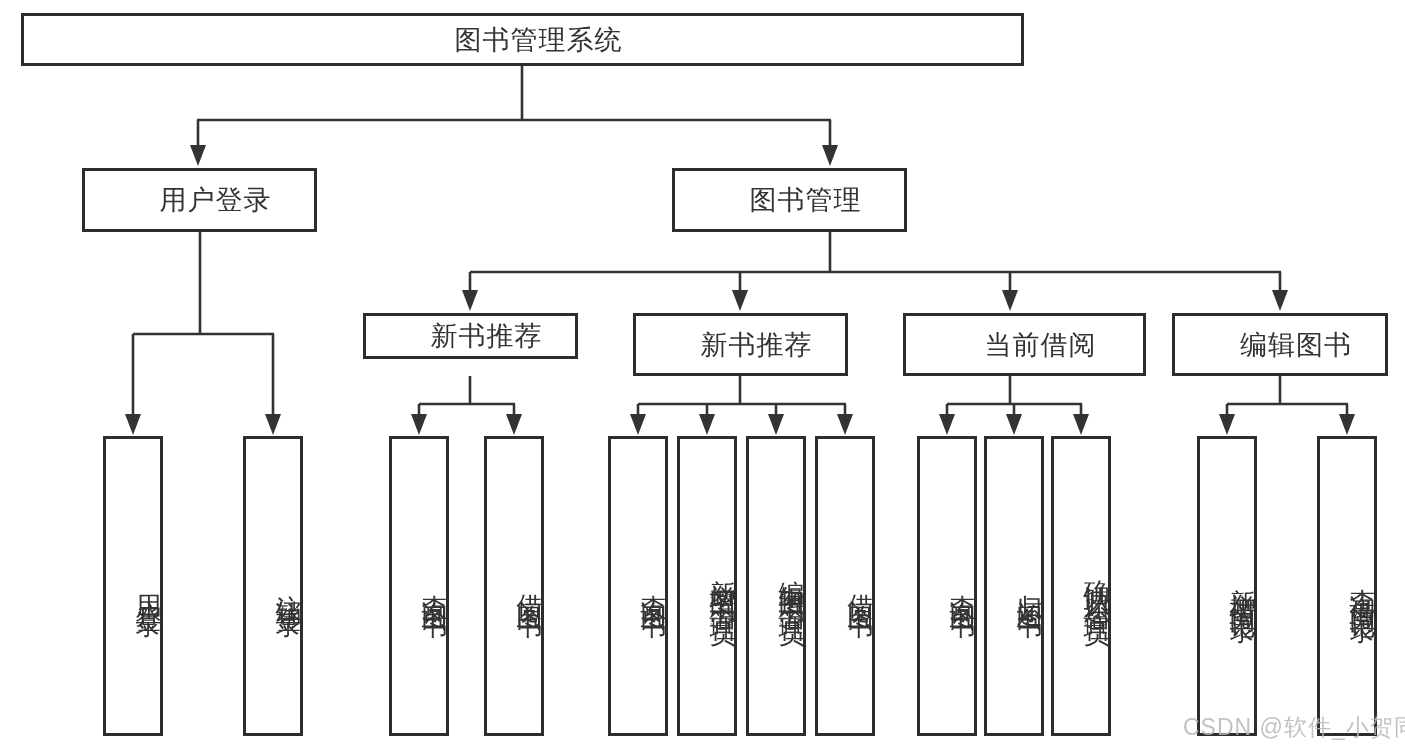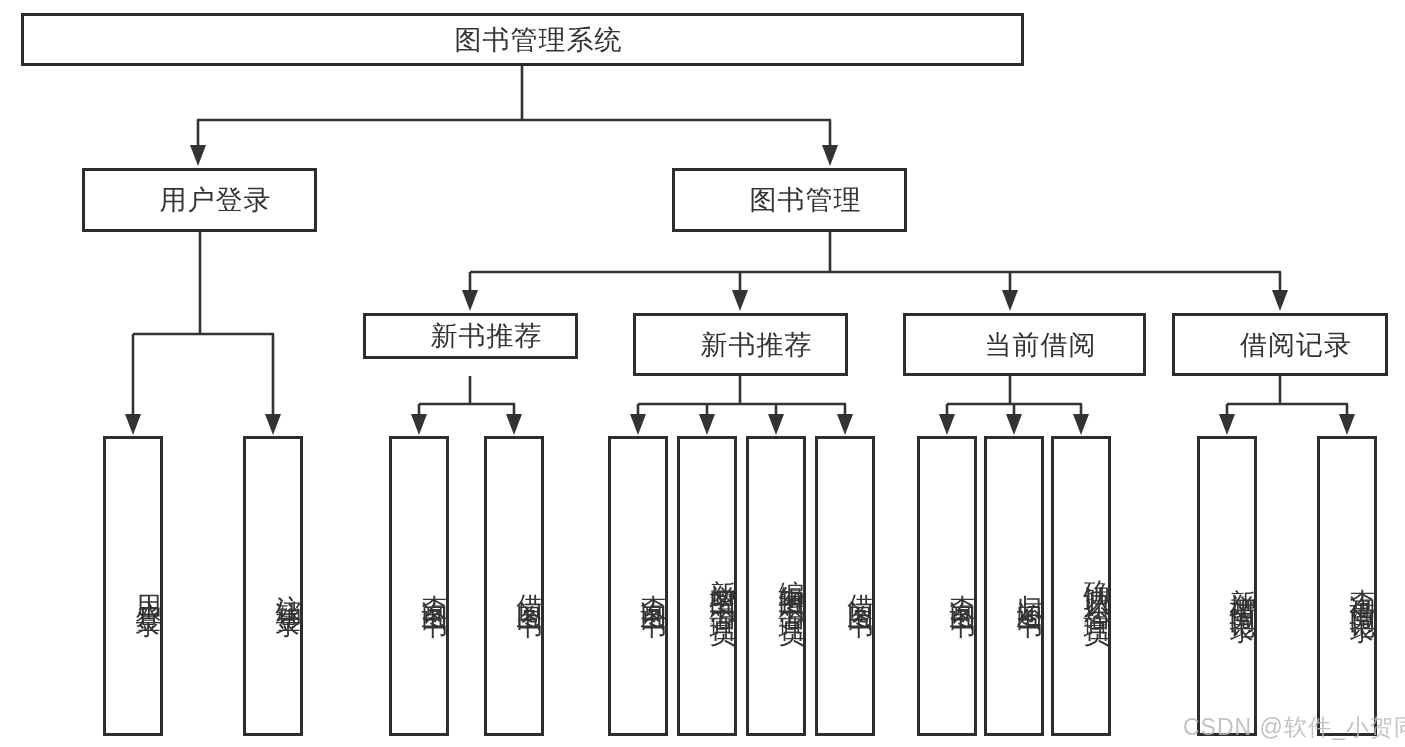--- a/index.html
+++ b/index.html
@@ -91,21 +91,21 @@
   <div class="box hbox" style="left:363px;top:313px;width:215px;height:46px">
     <span>新书推荐</span>
   </div>
   <div class="box hbox" style="left:633px;top:313px;width:215px;height:63px">
     <span>新书推荐</span>
   </div>
   <div class="box hbox" style="left:903px;top:313px;width:243px;height:63px">
     <span>当前借阅</span>
   </div>
   <div class="box hbox" style="left:1172px;top:313px;width:216px;height:63px">
-    <span>借阅记录</span>
+    <span>编辑图书</span>
   </div>
 
   <div class="box vbox" style="left:103px;top:436px;width:60px;height:300px">
     <span>用户登录</span>
   </div>
   <div class="box vbox" style="left:243px;top:436px;width:60px;height:300px">
     <span>注销登录</span>
   </div>
 
   <div class="box vbox" style="left:389px;top:436px;width:60px;height:300px">

